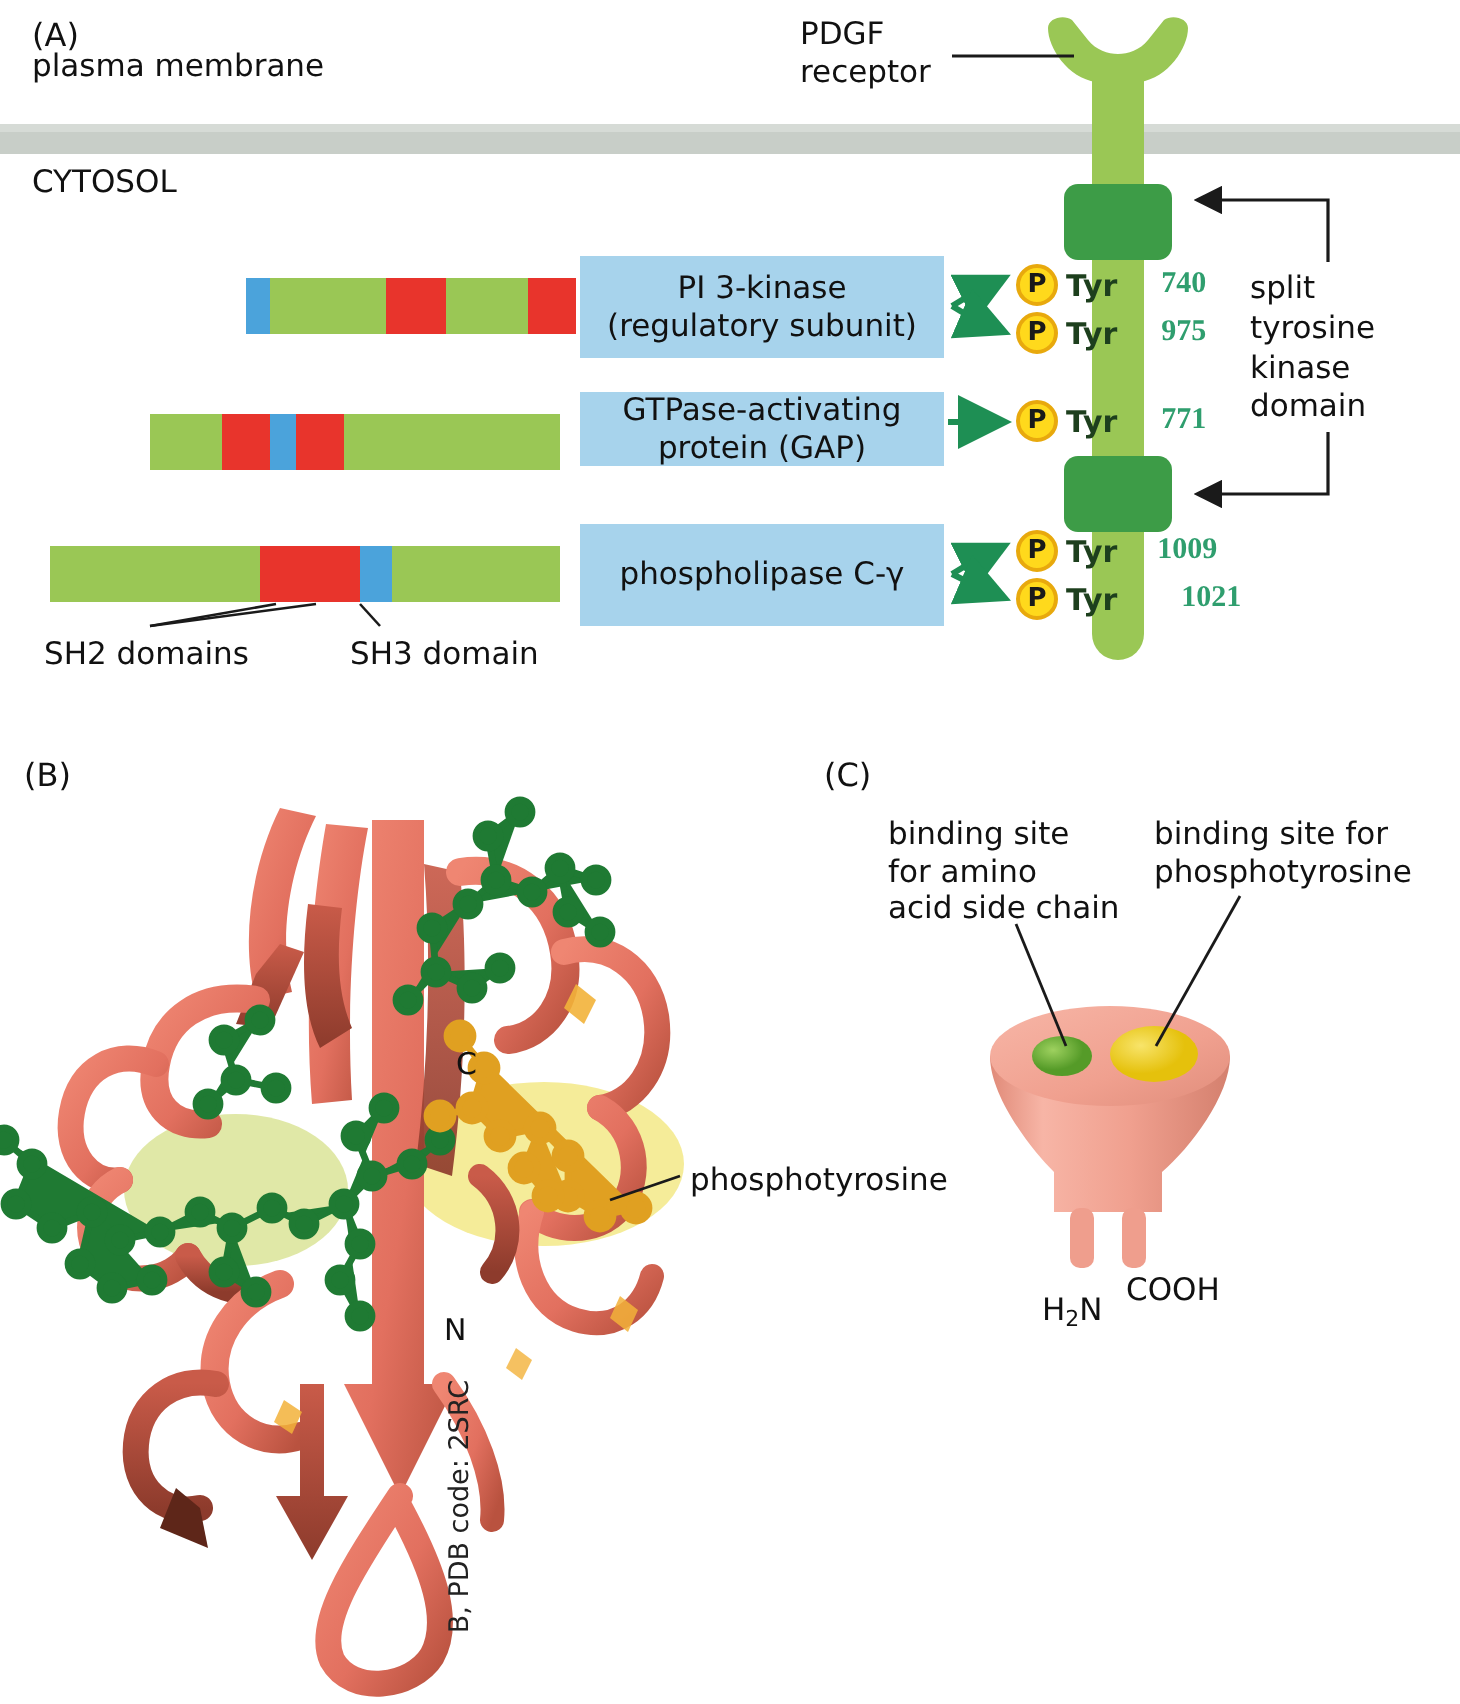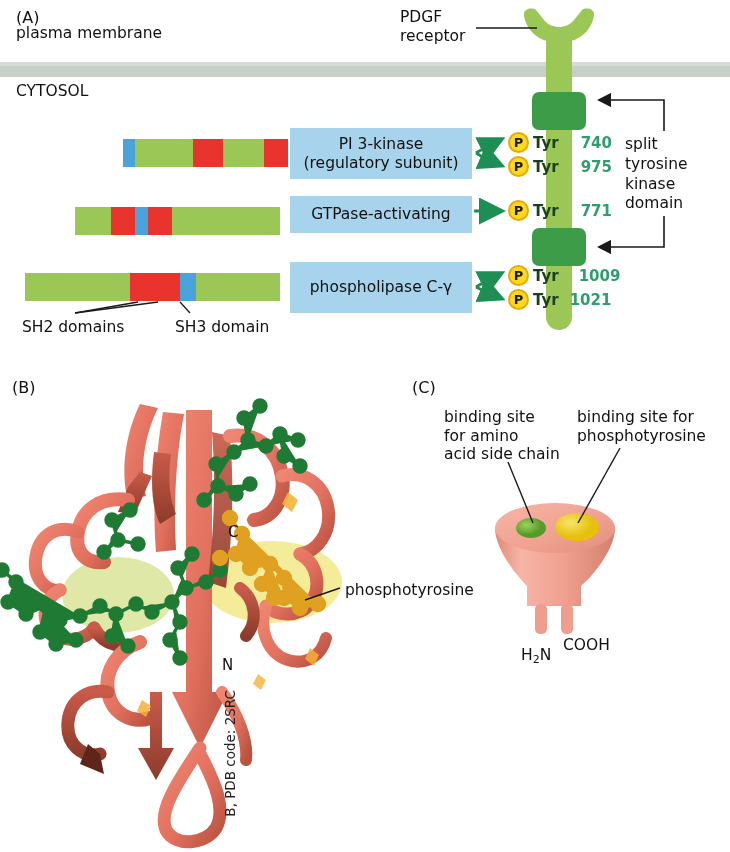--- a/index.html
+++ b/index.html
@@ -25,21 +25,21 @@
 
   
   .p-circle{
     width:21px;height:21px;border-radius:50%;
     background:#ffd91c;border:2.2px solid #e8a90d;
     box-sizing:border-box;
     display:flex;align-items:center;justify-content:center;
     font-size:13px;font-weight:bold;color:#1a1a1a;
   }
   .tyr-txt{font-size:15px;color:#1d3f1d;font-weight:600;}
-  .tyr-num{font-size:15px;color:#2f9e6e;font-weight:600;}
+  .tyr-num{font-size:15px;color:#2f9e6e;font-weight:600;font-family:Liberation Serif, serif;}
 
   
   .lbox{
     background:#a7d3ec;color:#111;
     display:flex;align-items:center;justify-content:center;
     text-align:center;font-size:15.5px;line-height:1.2;
   }
 
   
   .bar{height:28px;}
@@ -111,32 +111,33 @@
   <div class="tyr-num" style="margin-left:18px;">771</div>
 </div>
 <div class="abs" style="left:508px;top:265px;display:flex;align-items:center;gap:4px;">
   <div class="p-circle">P</div>
   <div class="tyr-txt">Tyr</div>
   <div class="tyr-num" style="margin-left:16px;">1009</div>
 </div>
 <div class="abs" style="left:508px;top:289px;display:flex;align-items:center;gap:4px;">
   <div class="p-circle">P</div>
   <div class="tyr-txt">Tyr</div>
-  <div class="tyr-num" style="margin-left:7px;">1021</div>
+  <div class="tyr-num" style="margin-left:28px;">1021</div>
 </div>
 
 <div class="abs lbox" style="left:290px;top:128px;width:182px;height:51px;">
   <div>
     <div>PI 3-kinase</div>
     <div>(regulatory subunit)</div>
   </div>
 </div>
 <div class="abs lbox" style="left:290px;top:196px;width:182px;height:37px;">
   <div>
     <div>GTPase-activating</div>
+    <div>protein (GAP)</div>
   </div>
 </div>
 <div class="abs lbox" style="left:290px;top:262px;width:182px;height:51px;">
   <div>
     <div>phospholipase C-γ</div>
   </div>
 </div>
 
 <div class="abs bar" id="bar-pi3k" style="left: 123px; top: 139px; width: 165px;">
     <div class="seg" style="width: 12px; background: rgb(75, 163, 219);"></div>

